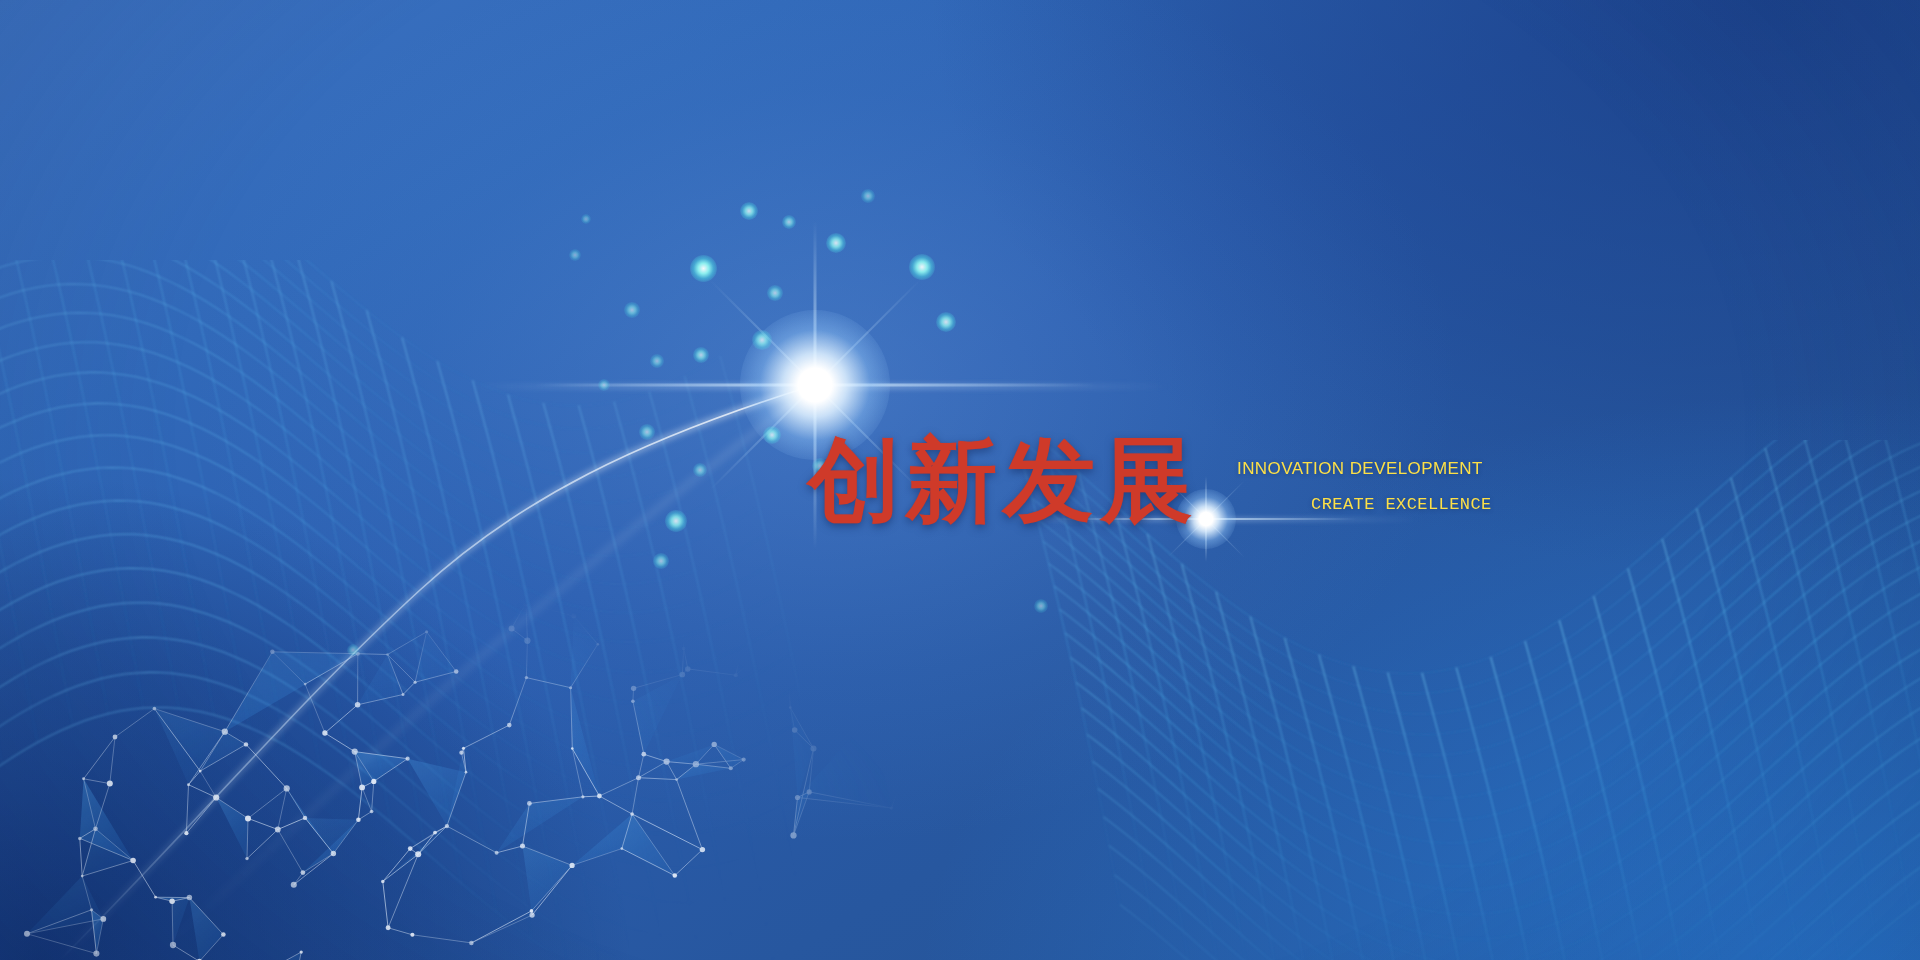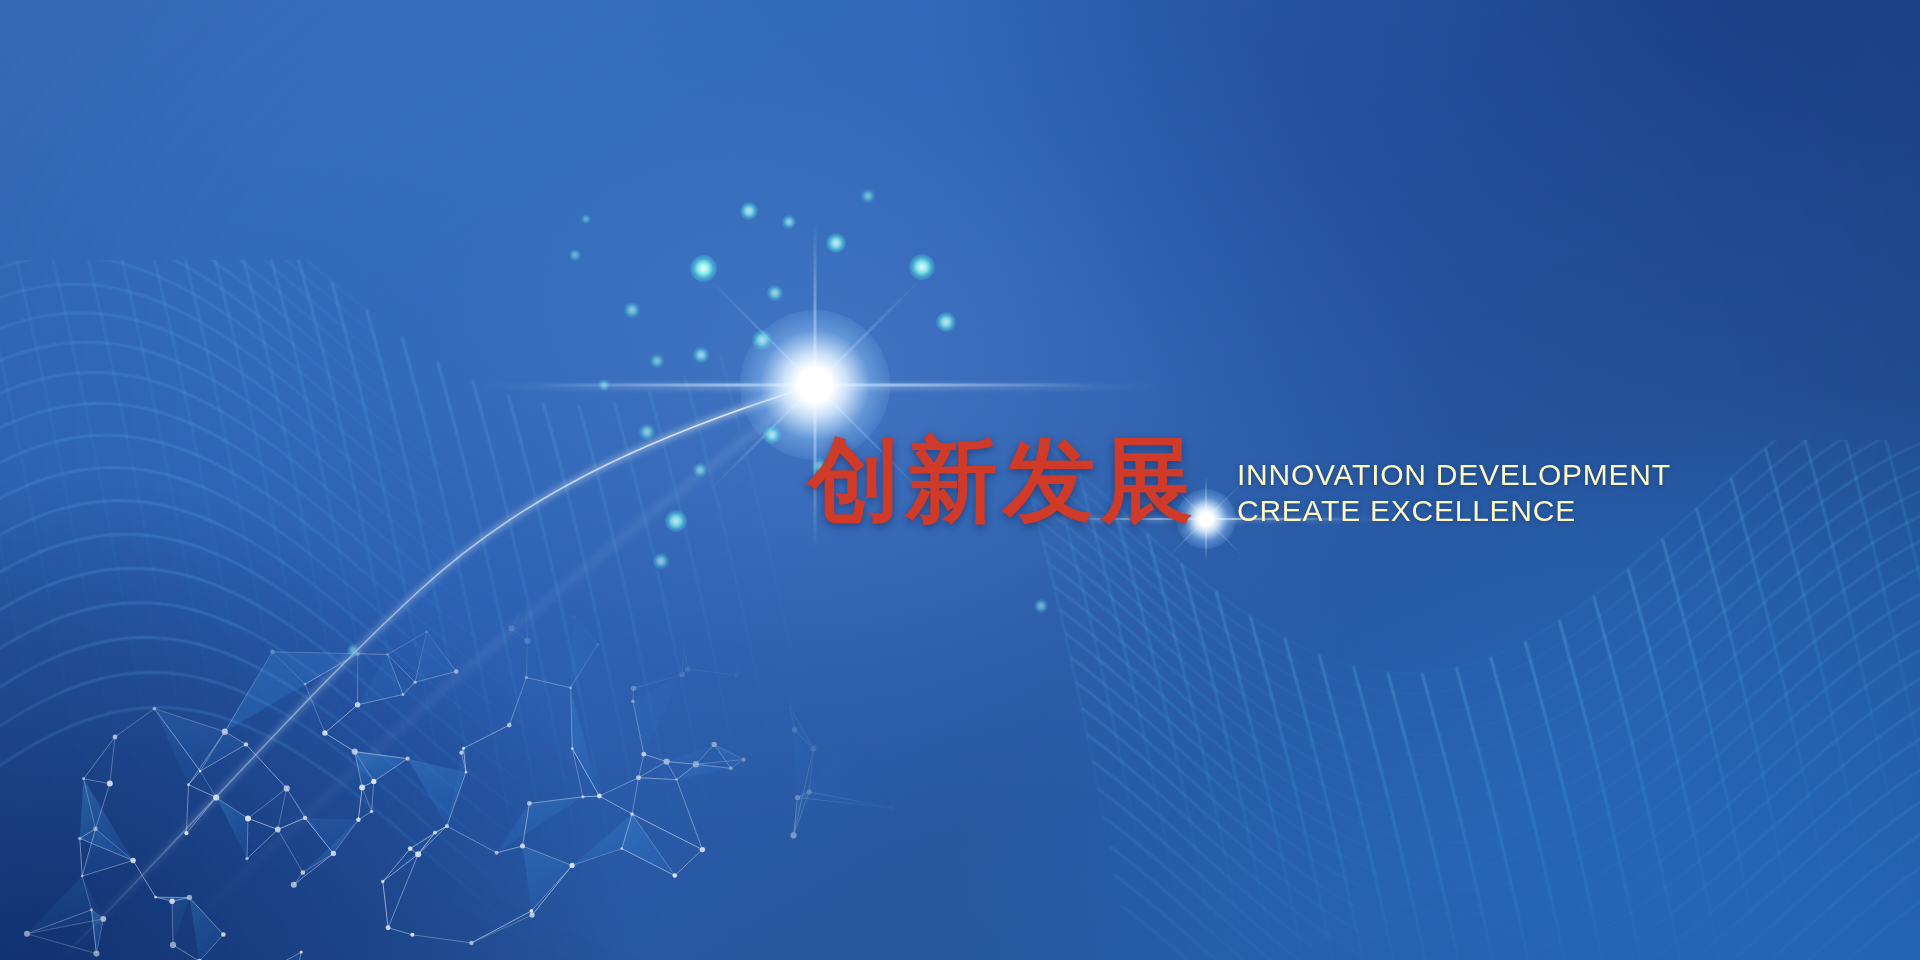--- a/index.html
+++ b/index.html
@@ -30,27 +30,27 @@
   .cn{
     position:absolute;color:#cf3a29;
     font-family:"DejaVu Sans","Liberation Sans",sans-serif;
     font-weight:bold;letter-spacing:.06em;line-height:1;
     text-shadow:0 3px 9px rgba(15,40,95,.55), 0 0 1px rgba(210,70,55,.9);
     white-space:nowrap;
   }
   #cn-line1{left:808px;top:411px;font-size:92px;}
   #cn-line2{left:1018px;top:521px;font-size:92px;}
   .en{
-    position:absolute;color:#fef9c3;
+    position:absolute;color:#fde047;
     font-family:"Liberation Sans","DejaVu Sans",sans-serif;
-    font-weight:300;letter-spacing:.025em;font-size:30px;line-height:1;
+    font-weight:300;letter-spacing:.025em;font-size:17px;line-height:1;
     white-space:nowrap;text-shadow:0 1px 4px rgba(16,44,100,.45);
   }
   #en-line1{left:1237px;top:436px;}
-  #en-line2{left:1237px;top:472px;}
+  #en-line2{left:1311px;top:472px;font-family:Liberation Mono, monospace;}
 
   
   .flare{position:absolute;pointer-events:none;}
   .flare .core{position:absolute;left:50%;top:50%;transform:translate(-50%,-50%);
     border-radius:50%;
     background:radial-gradient(circle,#ffffff 0%,#ffffff 16%,rgba(222,240,255,.88) 30%,rgba(150,200,250,.42) 52%,rgba(110,175,240,0) 78%);}
   .flare .rayH,.flare .rayV,.flare .rayD1,.flare .rayD2{
     position:absolute;left:50%;top:50%;}
   .flare .rayH{transform:translate(-50%,-50%);
     background:linear-gradient(90deg,rgba(255,255,255,0) 0%,rgba(215,238,255,.62) 42%,#ffffff 50%,rgba(215,238,255,.62) 58%,rgba(255,255,255,0) 100%);}

